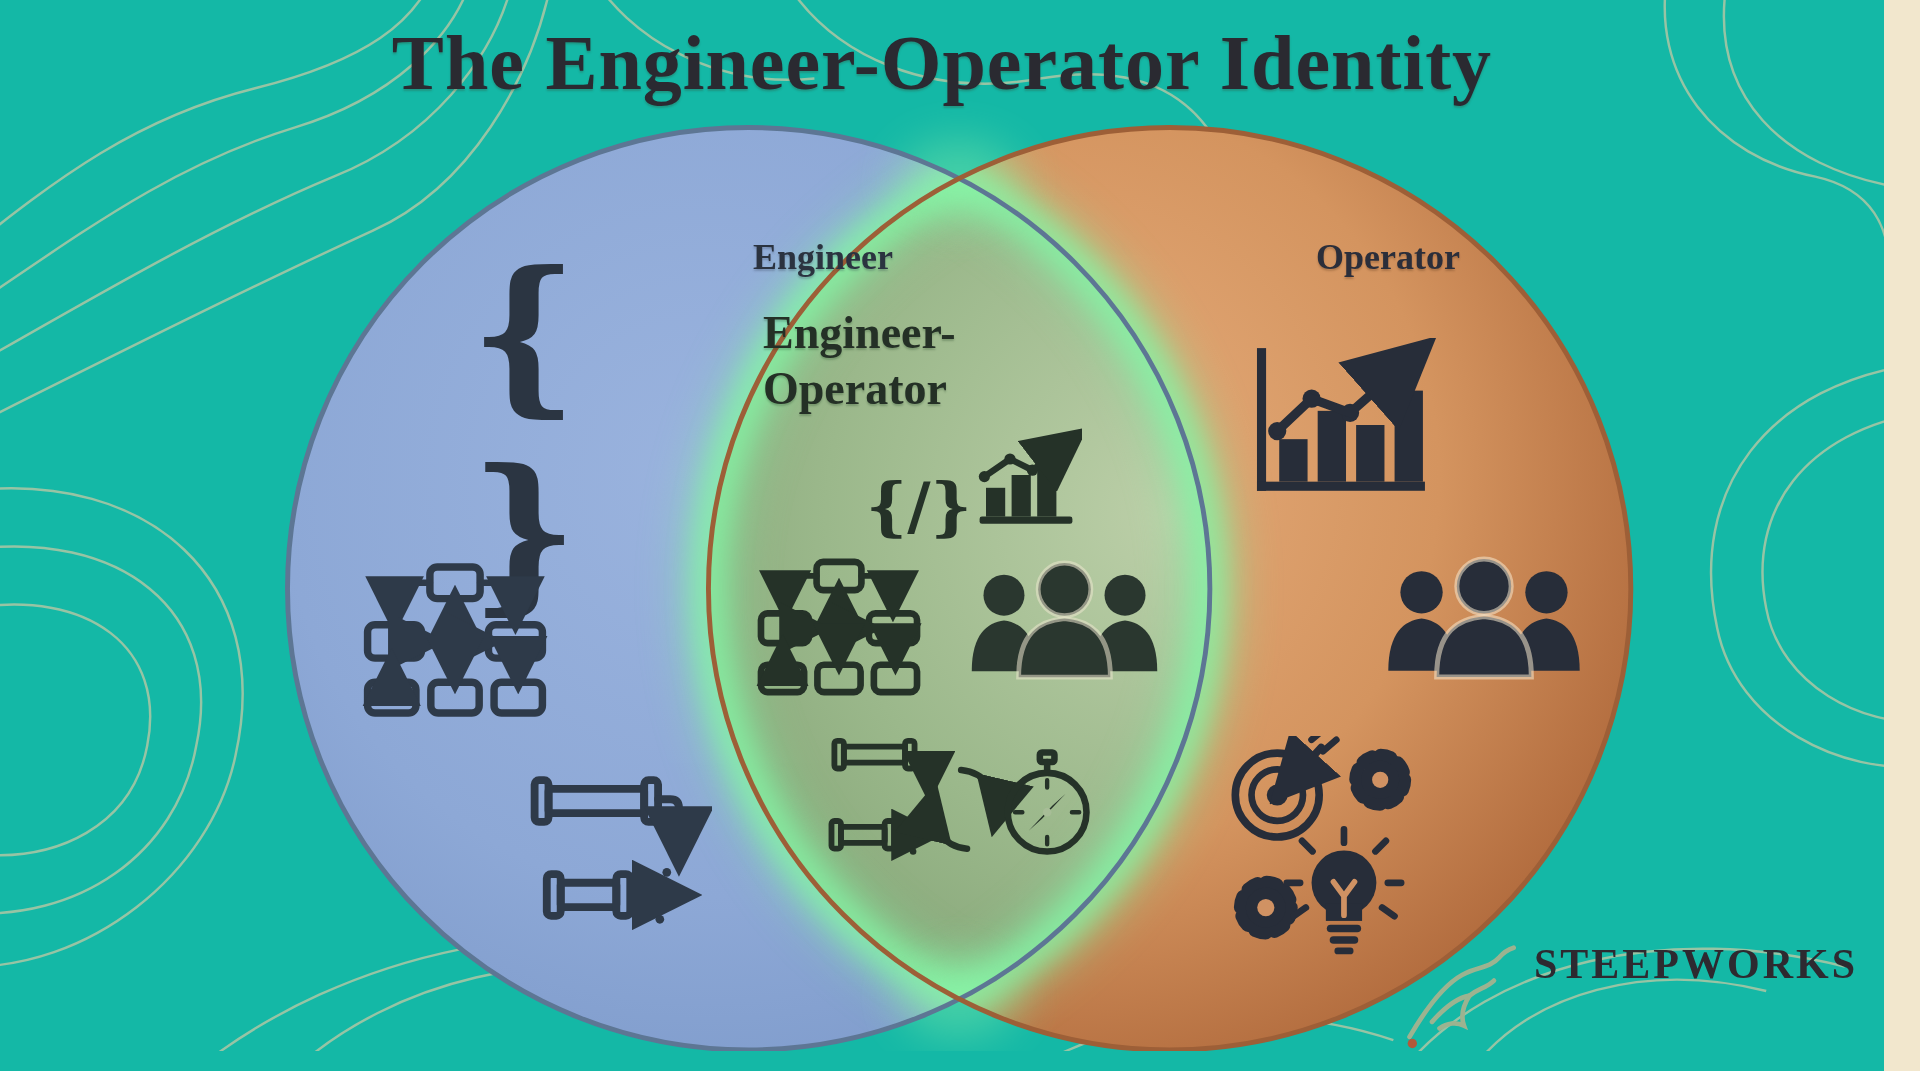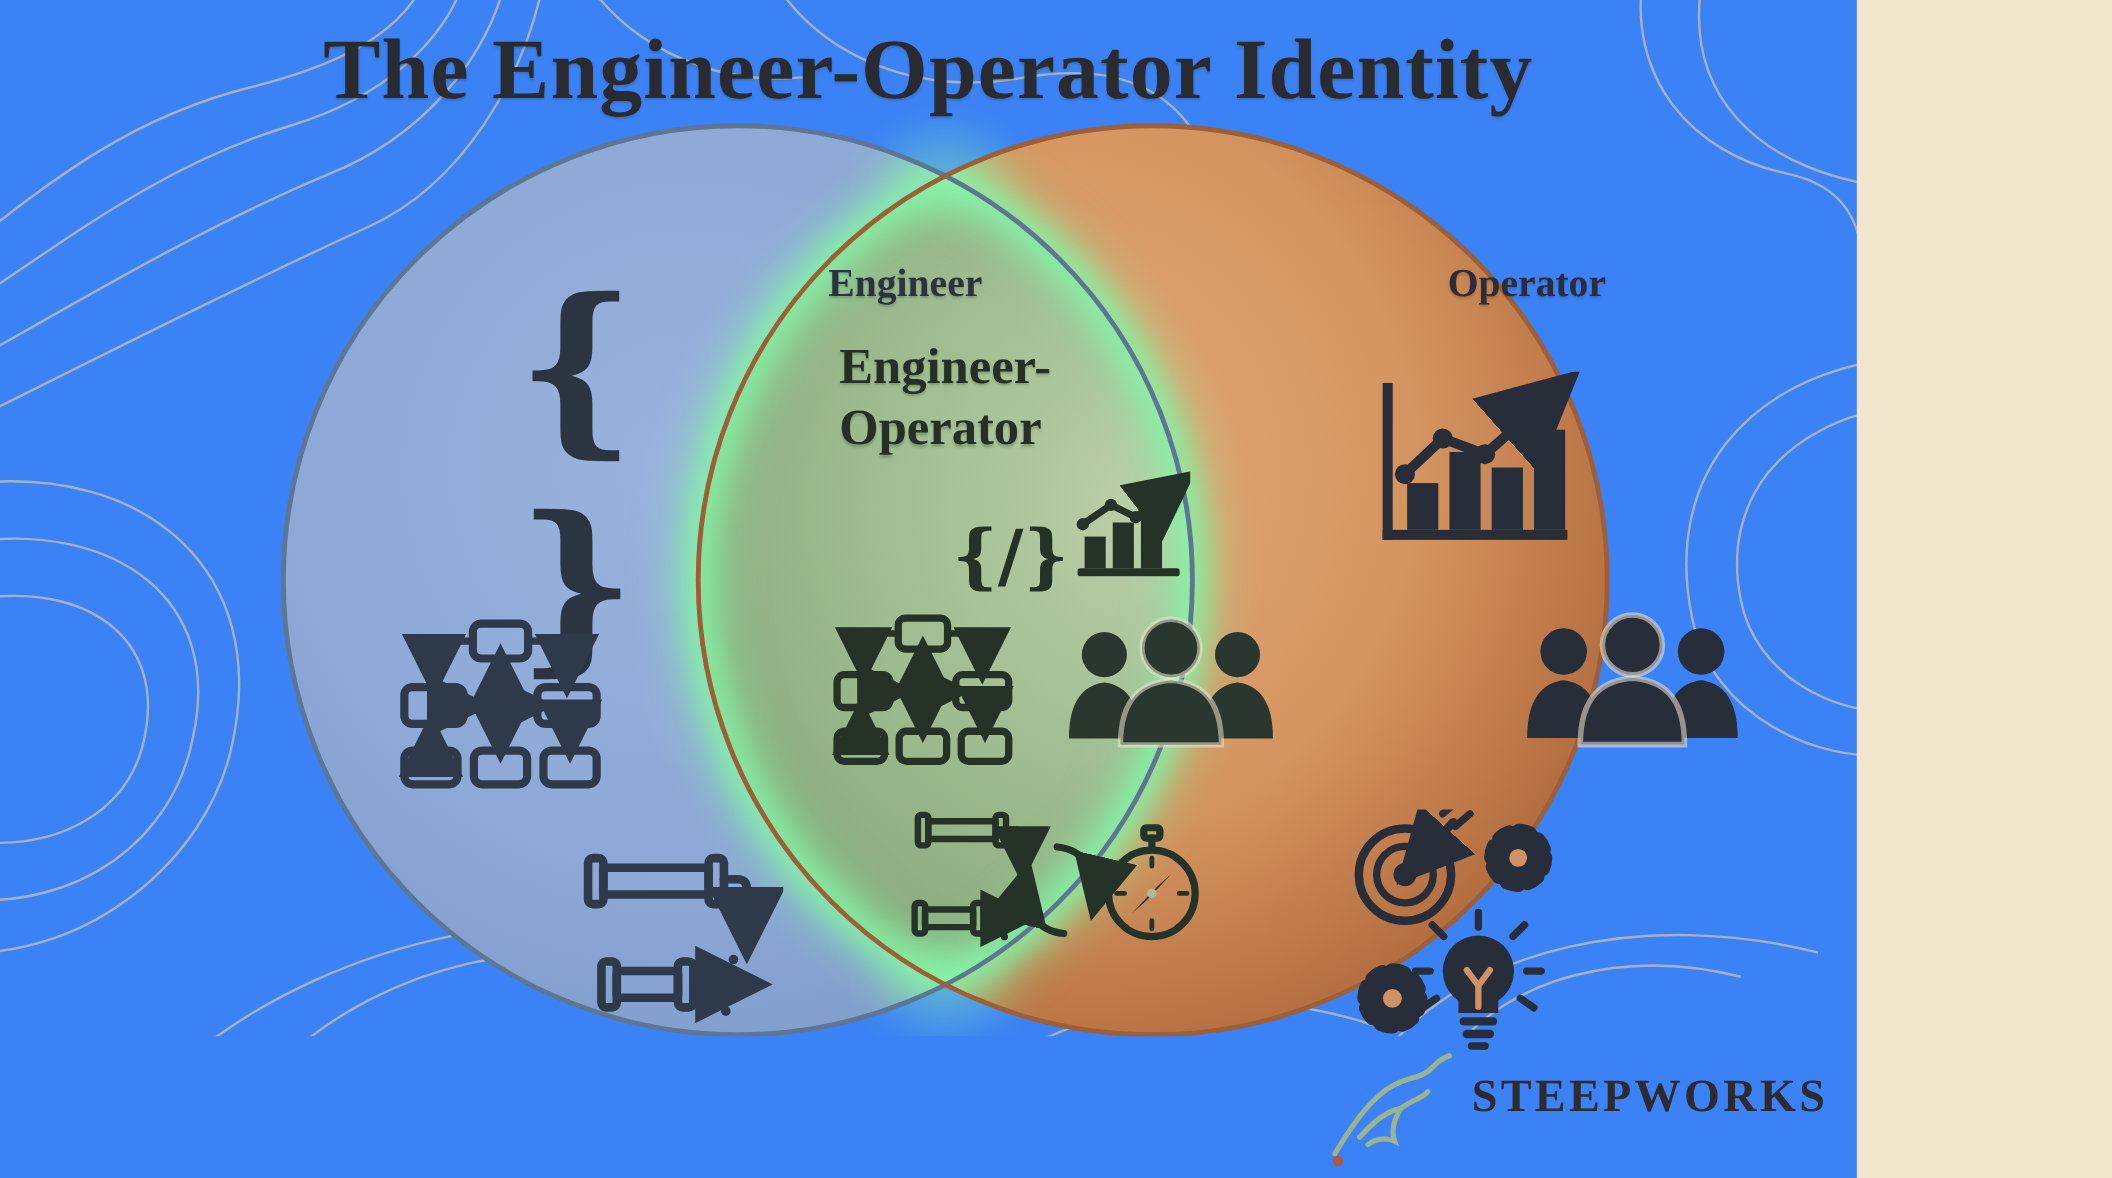--- a/index.html
+++ b/index.html
@@ -1,17 +1,17 @@
 <!DOCTYPE html>
 <html><head>
 <meta charset="utf-8">
 <style>
   html,body{margin:0;padding:0;background:#f2e7cd;}
-  #stage{position:relative;width:1688px;height:1071px;overflow:hidden;
-         font-family:"Liberation Serif",serif;background:#3b82f6;}
+  #stage{position:relative;width:1884px;height:1071px;overflow:hidden;
+         font-family:"Liberation Serif",serif;background:#14b8a6;}
   svg{display:block;}
   .layer{position:absolute;inset:0;}
 
   
   .title{position:absolute;top:18px;left:0;width:100%;text-align:center;
          font-size:78px;font-weight:bold;color:#2a2a31;letter-spacing:1px;
          text-shadow:0 2px 2px rgba(60,50,30,.25);}
   .circle-label{position:absolute;width:420px;text-align:right;
          font-size:36px;font-weight:bold;}
   .label-engineer{left:473px;top:236px;color:#2b3340;text-shadow:0 2px 2px rgba(30,40,60,.25);}
@@ -31,21 +31,21 @@
           display:flex;align-items:center;justify-content:center;
           font-family:"DejaVu Serif",serif;font-weight:bold;font-size:168px;
           color:#2b3542;letter-spacing:6px;}
   .codechart{position:absolute;left:866px;top:412px;width:180px;height:125px;
           display:flex;align-items:flex-end;gap:6px;color:#253228;}
   .codechart .glyph{font-family:"DejaVu Serif",serif;font-weight:bold;
           font-size:64px;line-height:.95;color:#253228;}
   .codechart .minichart{width:104px;height:112px;flex:0 0 auto;}
 
   
-  .brand{position:absolute;right:26px;bottom:14px;display:flex;align-items:center;}
+  .brand{position:absolute;right:26px;bottom:26px;display:flex;align-items:flex-start;}
   .brand-logo{width:122px;height:108px;margin-right:10px;margin-bottom:-6px;}
   .brand-name{font-size:42px;font-weight:bold;color:#2d2a30;letter-spacing:3px;
           line-height:1;margin-bottom:18px;}
 </style>
 </head>
 <body>
 
 <div id="stage">
 
   <svg class="layer" viewBox="0 0 1920 1071">

